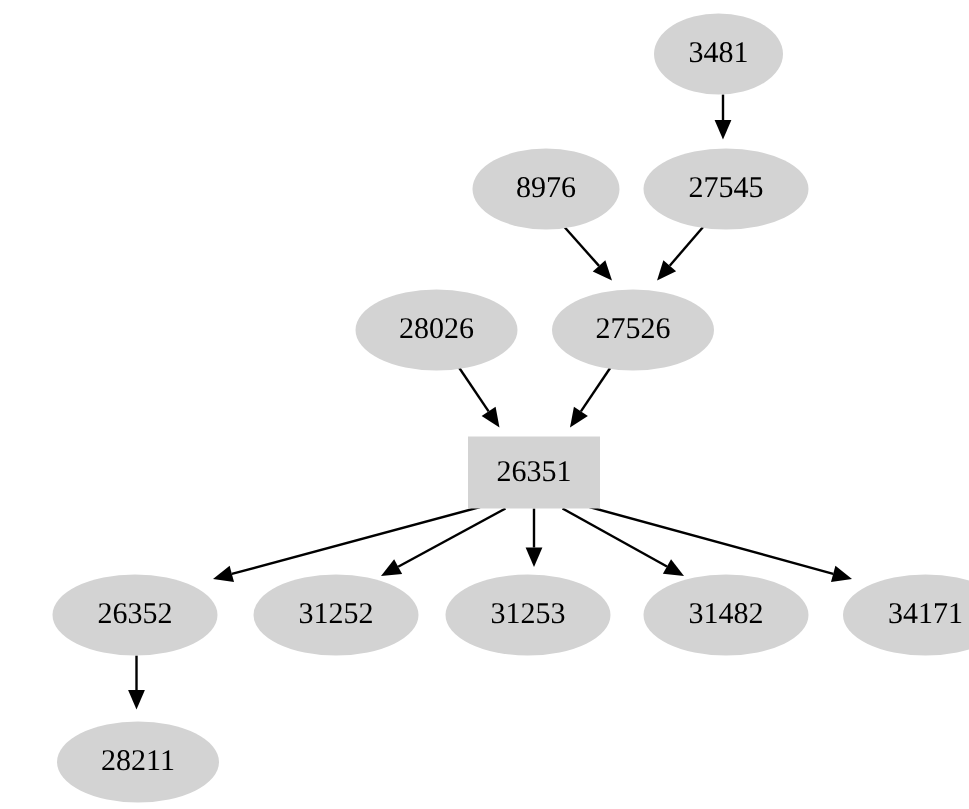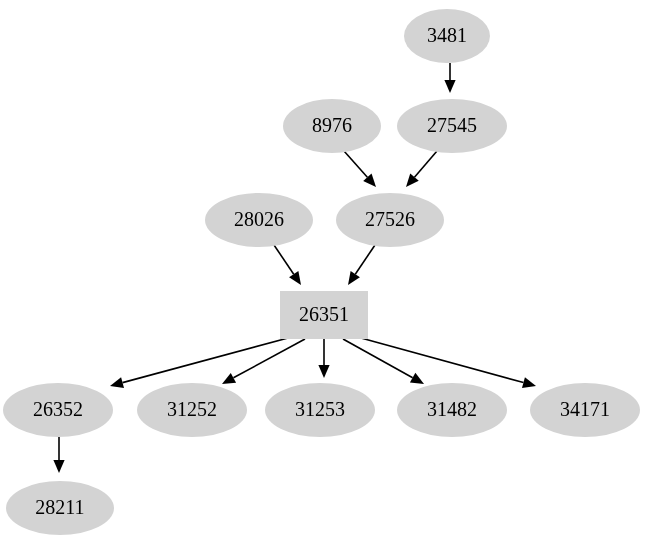--- a/index.html
+++ b/index.html
@@ -11,20 +11,21 @@
     width: 646px;
     height: 539px;
     font-family: "Liberation Serif", "DejaVu Serif", serif;
     overflow: hidden;
   }
   #graph-canvas {
     position: relative;
     width: 522px;
     height: 539px;
     background: #ffffff;
+    margin-left: 32px;
   }
   svg.graph-svg {
     position: absolute;
     top: 0;
     left: 0;
     width: 646px;
     height: 539px;
   }
   .node-label {
     font-family: "Liberation Serif", "DejaVu Serif", serif;

